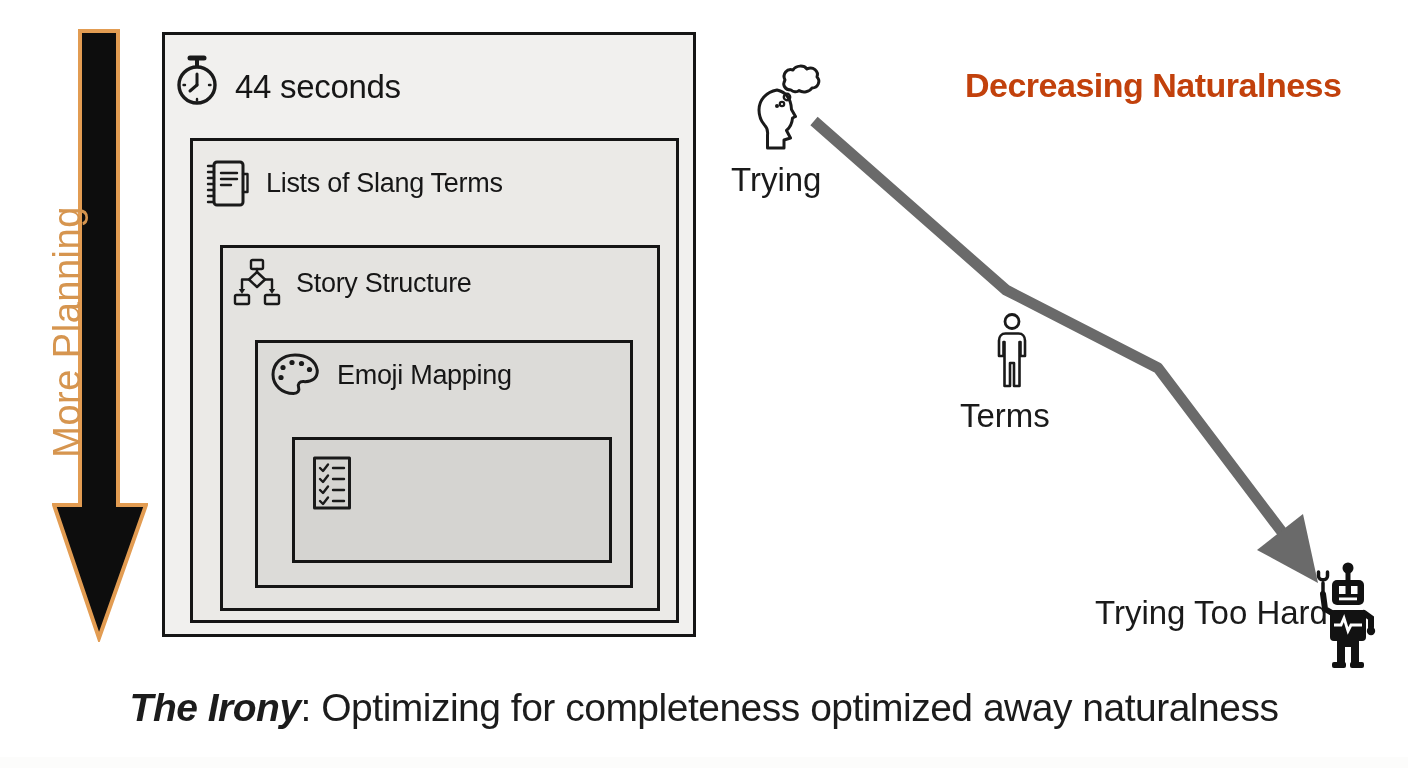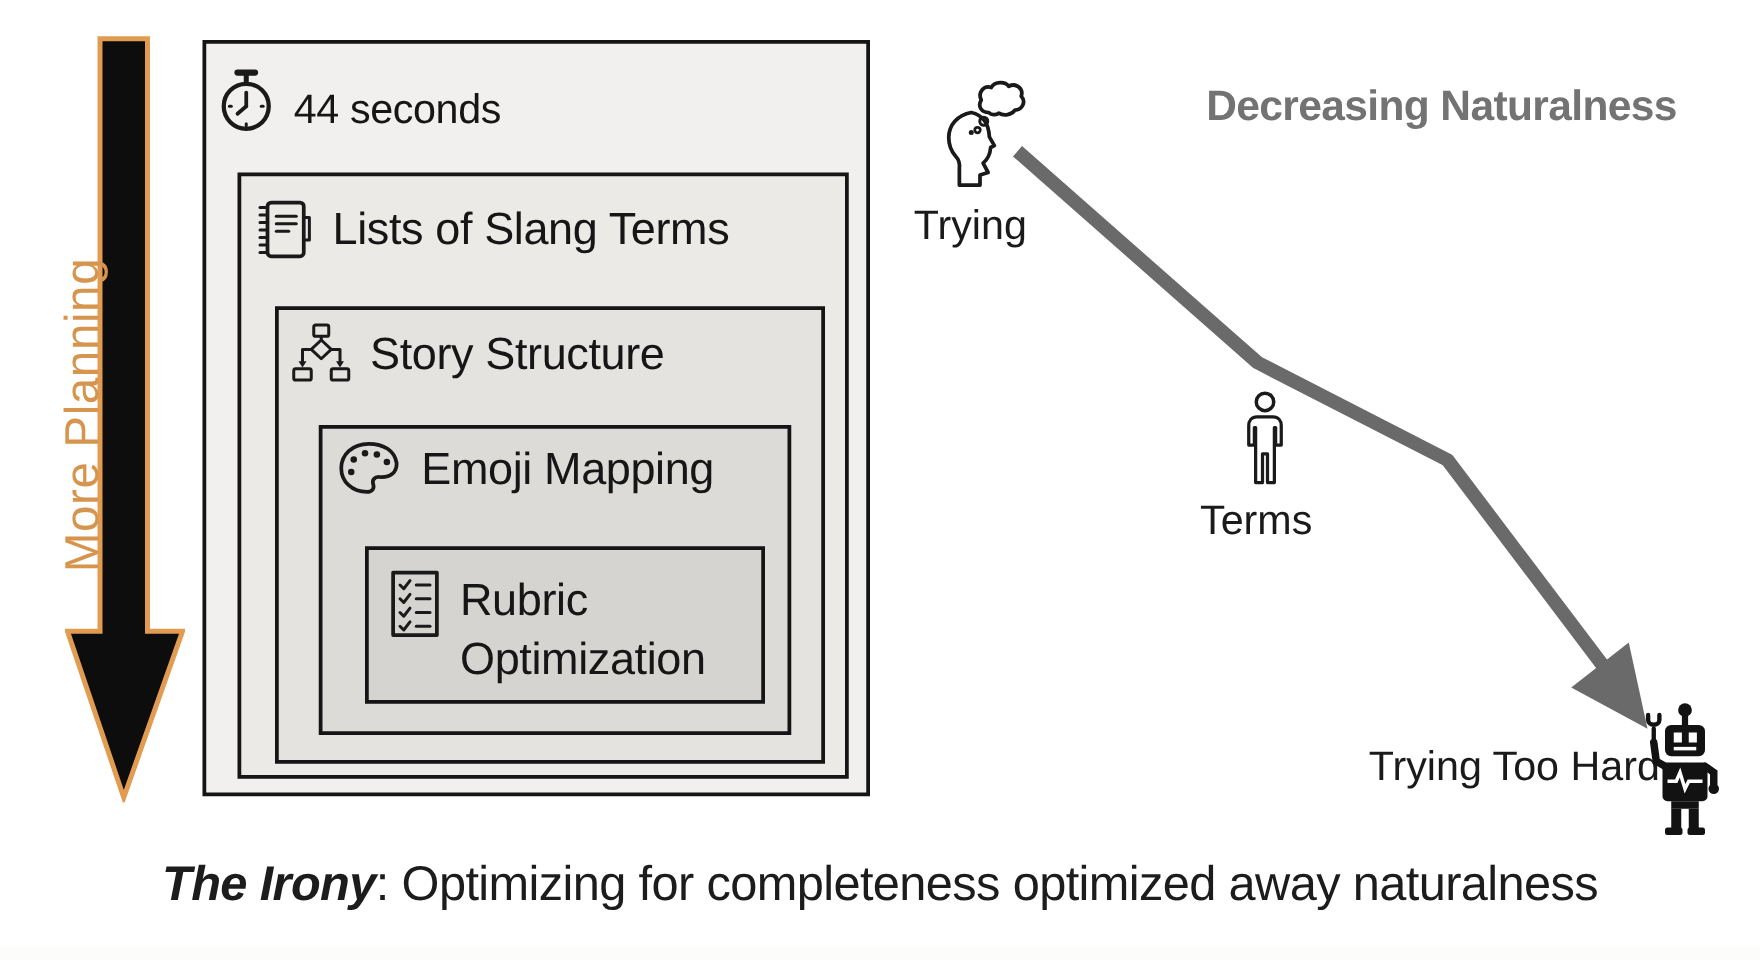--- a/index.html
+++ b/index.html
@@ -20,27 +20,27 @@
   #box-slang {left:190px;top:138px;width:489px;height:485px;background:#ebeae7;}
   #box-story {left:220px;top:245px;width:440px;height:366px;background:#e4e3e0;}
   #box-emoji {left:255px;top:340px;width:378px;height:248px;background:#dcdbd8;}
   #box-rubric{left:292px;top:437px;width:320px;height:126px;background:#d5d4d1;}
   .nbox-header{display:flex;align-items:center;gap:14px;}
   #box-time   .nbox-header{margin:19px 0 0 8px;align-items:flex-end;}
   #box-slang  .nbox-header{margin:16px 0 0 11px;}
   #box-story  .nbox-header{margin:10px 0 0 9px;}
   #box-emoji  .nbox-header{margin:8px 0 0 11px;gap:16px;}
   #box-rubric .nbox-header{margin:15px 0 0 15px;align-items:flex-start;}
-  .nbox-label{font-size:36px;color:#161616;letter-spacing:-0.3px;}
+  .nbox-label{font-size:27px;color:#161616;letter-spacing:-0.3px;}
   #box-time .nbox-label{font-size:33px;}
   #box-rubric .nbox-label{width:220px;line-height:1.3;margin-top:2px;}
   .nbox-icon{flex:0 0 auto;display:block;}
   .ic{stroke:#1a1a1a;fill:none;stroke-linecap:round;stroke-linejoin:round;}
   
-  #dn-title{left:965px;top:66px;font-size:34px;font-weight:700;letter-spacing:-0.5px;color:#737373;}
+  #dn-title{left:965px;top:66px;font-size:34px;font-weight:700;letter-spacing:-0.5px;color:#c2410c;}
   #natural-icon{left:747px;top:64px;}
   #natural-label{left:731px;top:161px;font-size:33px;}
   #forced-icon{left:991px;top:312px;}
   #forced-label{left:960px;top:397px;font-size:33px;}
   #tth-label{left:1075px;top:594px;font-size:33px;margin-left:20px;}
   #robot-icon{left:1315px;top:561px;}
   #descent-svg{left:0;top:0;pointer-events:none;}
   
   #caption{left:0;top:686px;width:1408px;text-align:center;font-size:39px;letter-spacing:-0.5px;color:#1c1c1c;}
   #caption .lead{font-weight:700;font-style:italic;}
@@ -139,21 +139,20 @@
           <polyline points="10,13 13,16 18,9.5" stroke-width="2.4"></polyline>
           <line x1="23" y1="13" x2="34" y2="13" stroke-width="2.4"></line>
           <polyline points="10,24 13,27 18,20.5" stroke-width="2.4"></polyline>
           <line x1="23" y1="24" x2="34" y2="24" stroke-width="2.4"></line>
           <polyline points="10,35 13,38 18,31.5" stroke-width="2.4"></polyline>
           <line x1="23" y1="35" x2="34" y2="35" stroke-width="2.4"></line>
           <polyline points="10,46 13,49 18,42.5" stroke-width="2.4"></polyline>
           <line x1="23" y1="46" x2="34" y2="46" stroke-width="2.4"></line>
         </g>
       </svg>
-      <span class="nbox-label">Rubric Optimization</span>
     </div>
   </div>
 
   <div id="dn-title" class="abs">Decreasing Naturalness</div>
 
   <svg id="descent-svg" class="abs" width="1408" height="768" viewBox="0 0 1408 768">
     <path d="M 814 121 L 1006 290 L 1158 368 L 1282 532" fill="none" stroke="#6a6a6a" stroke-width="11" stroke-linejoin="round"></path>
     <polygon points="1318,583 1257,550 1303,514" fill="#6a6a6a"></polygon>
   </svg>
 

